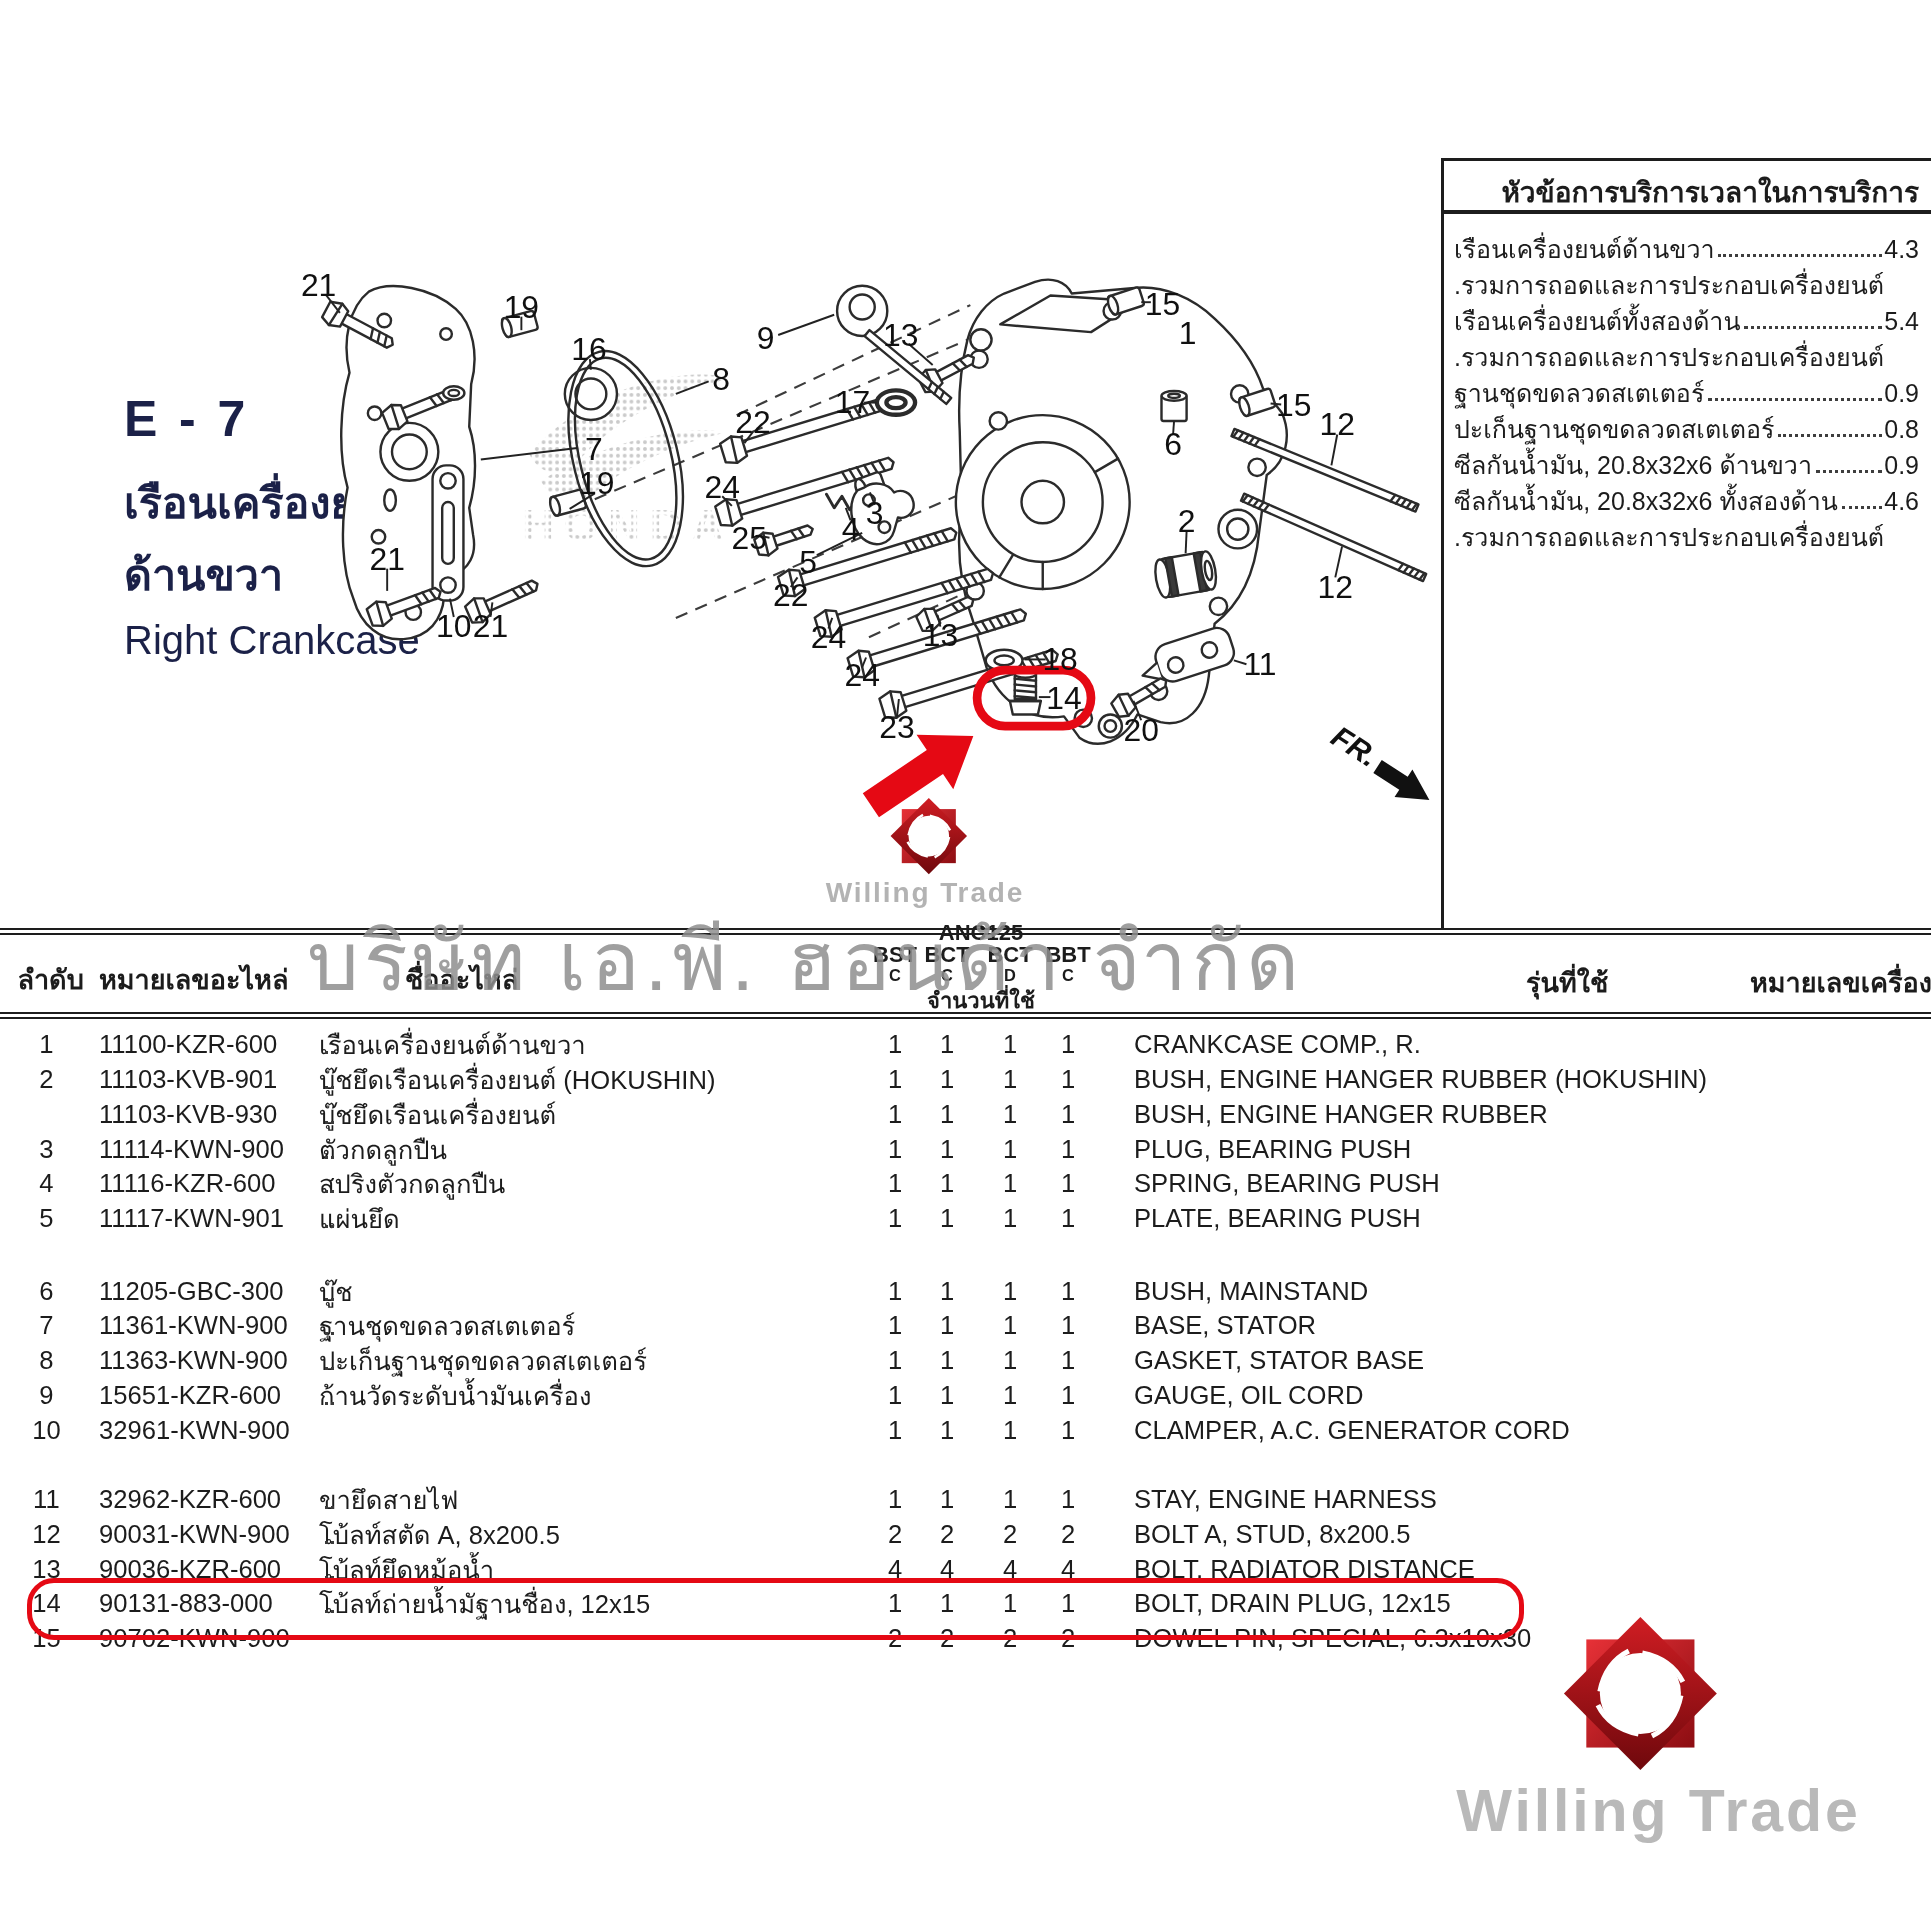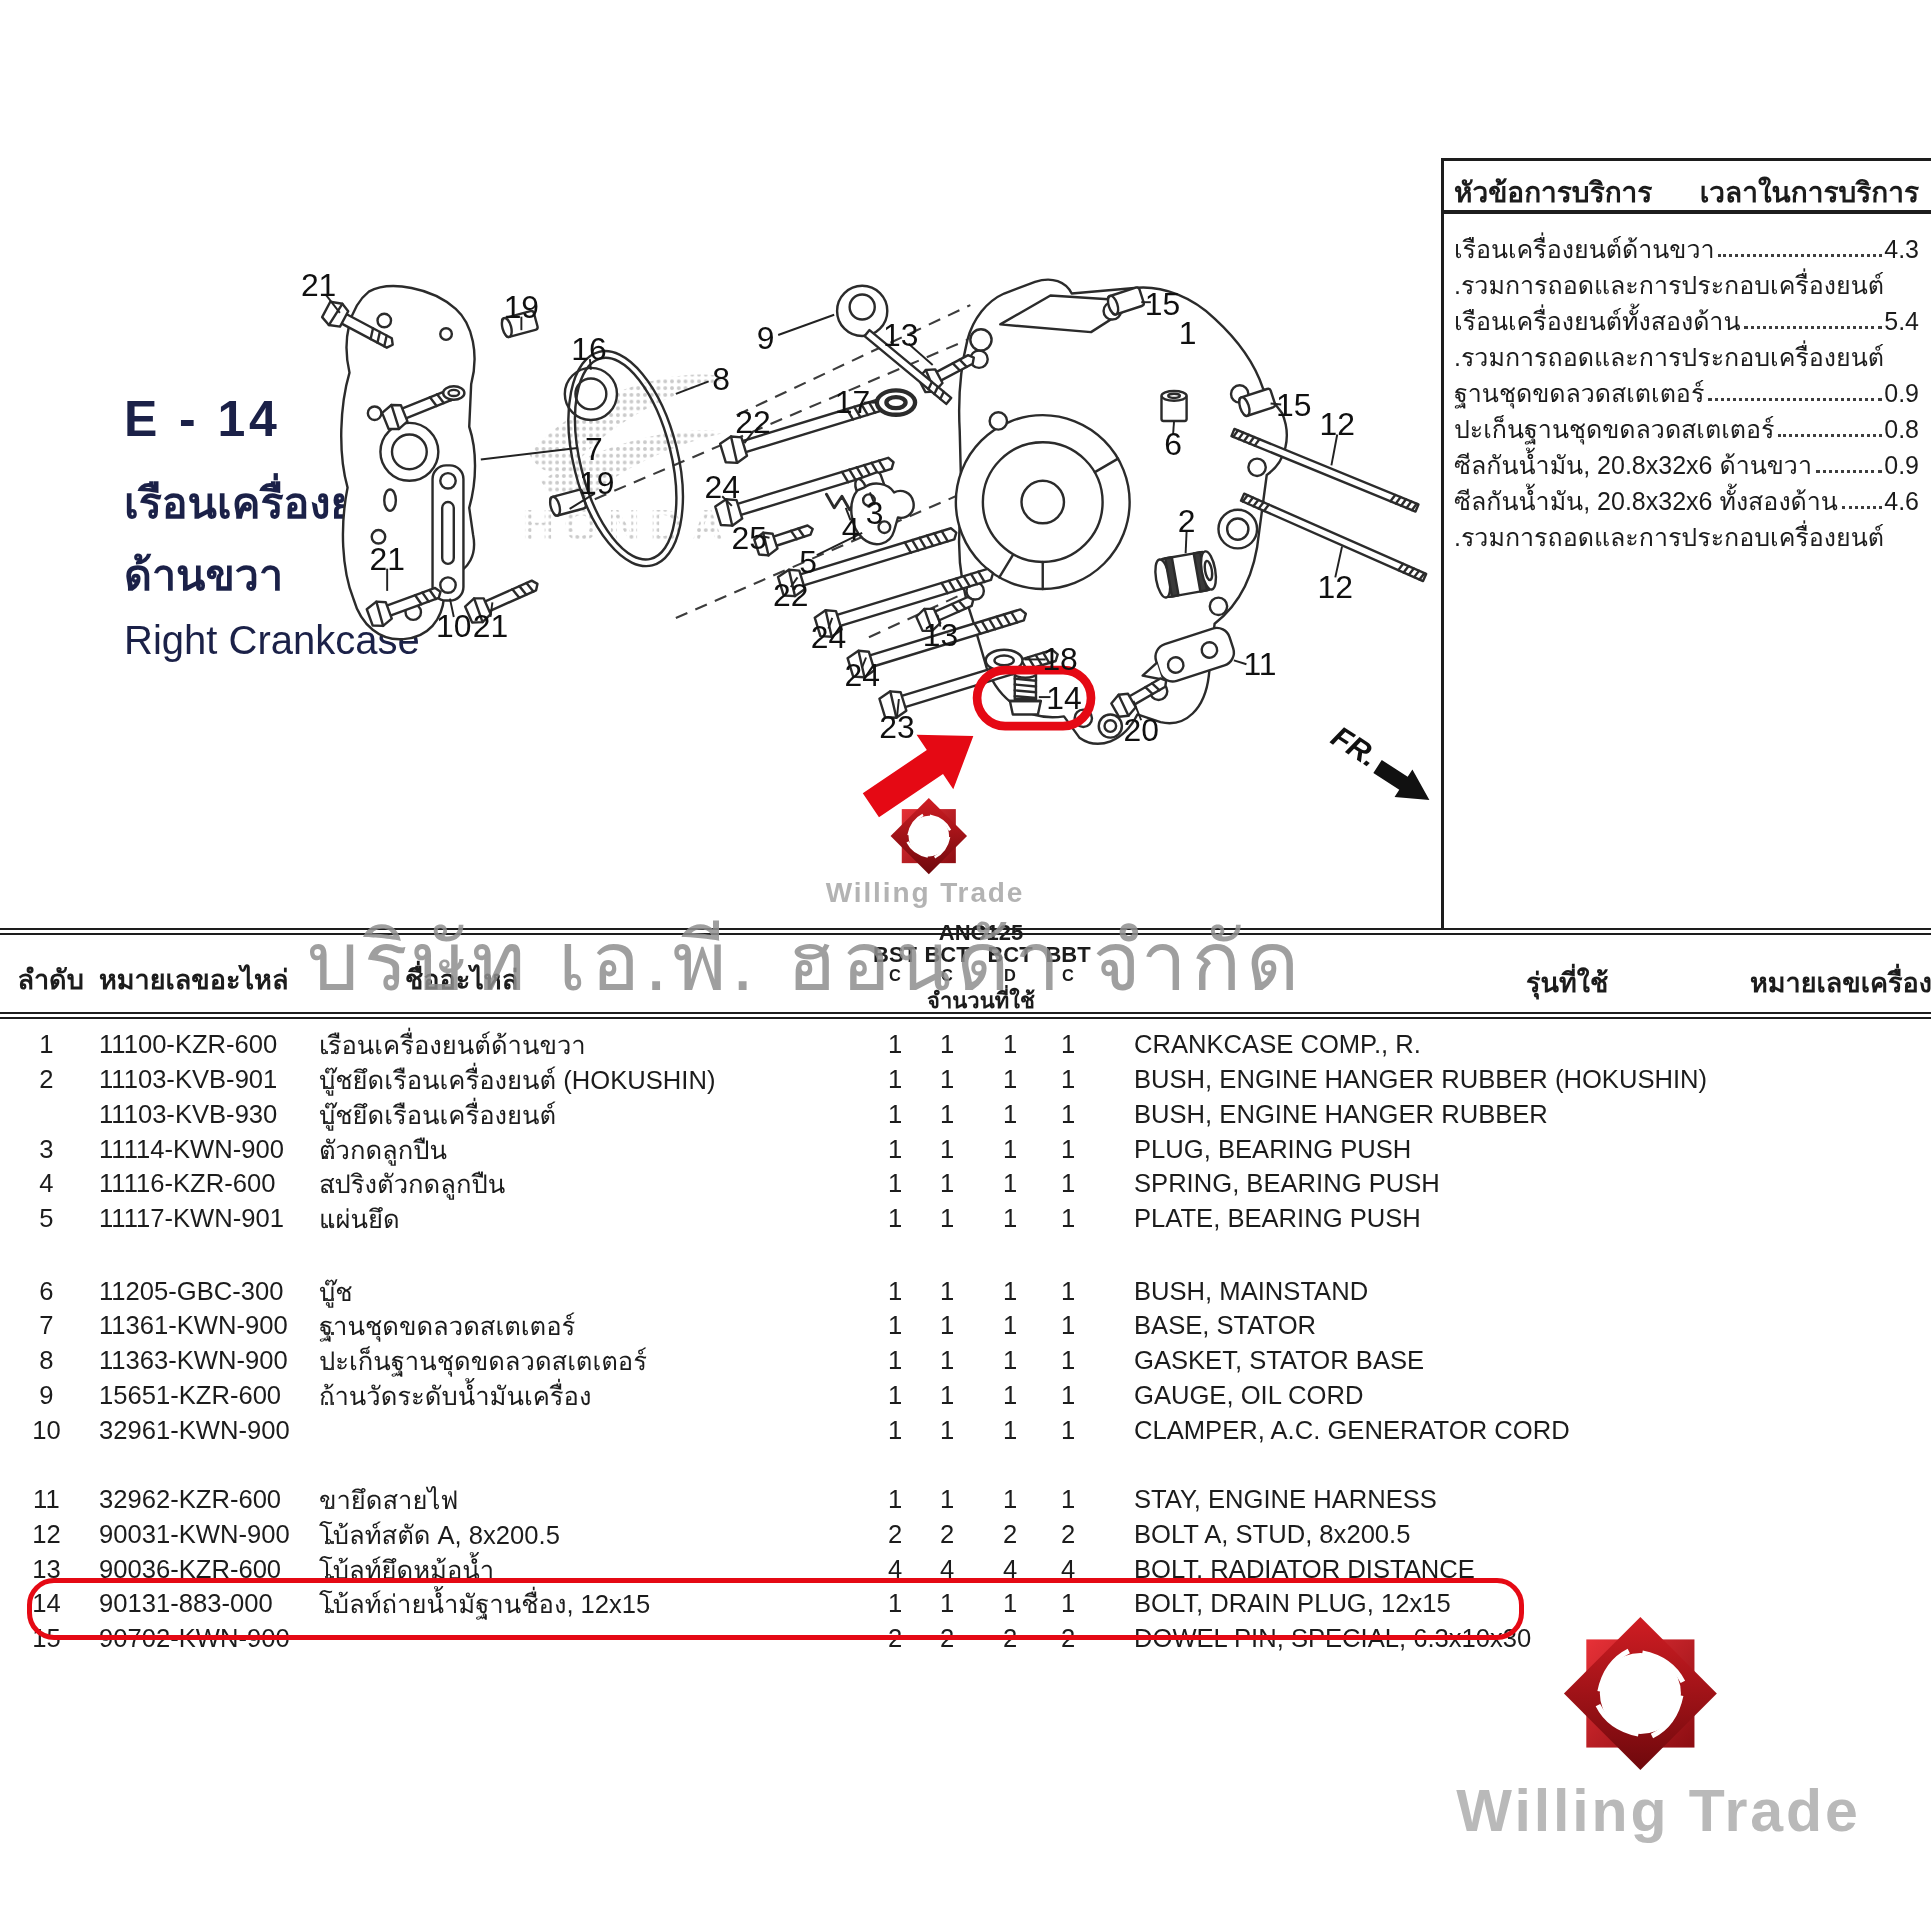--- a/index.html
+++ b/index.html
@@ -25,21 +25,21 @@
   .hondadots{opacity:.8;stroke:none;}
   .hondatext{font-size:46px;font-weight:bold;letter-spacing:10px;text-anchor:middle;stroke:none;}
   
   .title-block span{position:absolute;left:124px;color:#1b2148;white-space:nowrap;}
   #page-code{top:390px;font-size:50px;font-weight:600;letter-spacing:3.9px;}
   #title-th1{top:469px;font-size:43px;font-weight:600;}
   #title-th2{top:541px;font-size:43px;font-weight:600;}
   #title-en{top:618px;font-size:40px;font-weight:500;}
   
   .rule{position:absolute;background:#1d1d1d;}
-  #service-head{position:absolute;left:1454px;top:170px;width:465px;display:flex;justify-content:space-between;font-weight:bold;font-size:28px;}
+  #service-head{position:absolute;left:1454px;top:170px;width:465px;display:flex;justify-content:flex-end;font-weight:bold;font-size:28px;}
   #service-rows{position:absolute;left:1454px;top:230px;width:465px;}
   .srow{display:flex;align-items:flex-end;height:36px;font-size:25px;white-space:nowrap;}
   .srow .snm{line-height:33px;}
   .srow .fill{flex:1;border-bottom:3.1px dotted #3e3e3e;margin:0 1.9px 8.7px 3.9px;min-width:7.7px;}
   .srow .sval{line-height:33px;}
   
   .th{position:absolute;font-weight:bold;font-size:27px;white-space:nowrap;}
   .mh{position:absolute;width:68px;text-align:center;font-weight:bold;font-size:22px;}
   .ms{position:absolute;width:68px;text-align:center;font-weight:bold;font-size:16.4px;}
   .mgroup{position:absolute;left:865px;width:232px;text-align:center;font-weight:bold;font-size:22px;}
@@ -363,21 +363,21 @@
 
   <use href="#wt-logo" transform="translate(962,866)"></use>
   <use href="#wt-logo" transform="translate(1699,1754) scale(2)"></use>
 </svg>
 
 <div id="company-watermark" class="layer-watermark">บริษัท เอ.พี. ฮอนด้า จำกัด</div>
 <div id="wt-small-text" class="layer-text">Willing Trade</div>
 <div id="wt-big-text" class="layer-text">Willing Trade</div>
 
 <div class="title-block layer-text">
-  <span id="page-code">E - 14</span>
+  <span id="page-code">E - 7</span>
   <span id="title-th1">เรือนเครื่องยนต์</span>
   <span id="title-th2">ด้านขวา</span>
   <span id="title-en">Right Crankcase</span>
 </div>
 
 <div class="rule layer-lines" style="left:1441px;top:158px;width:490px;height:2.9px;"></div>
 <div class="rule layer-lines" style="left:1441px;top:210px;width:490px;height:3.9px;"></div>
 <div class="rule layer-lines" style="left:1441px;top:158px;width:2.9px;height:772px;"></div>
 <div id="service-head" class="layer-text">
   <span>หัวข้อการบริการ</span>

